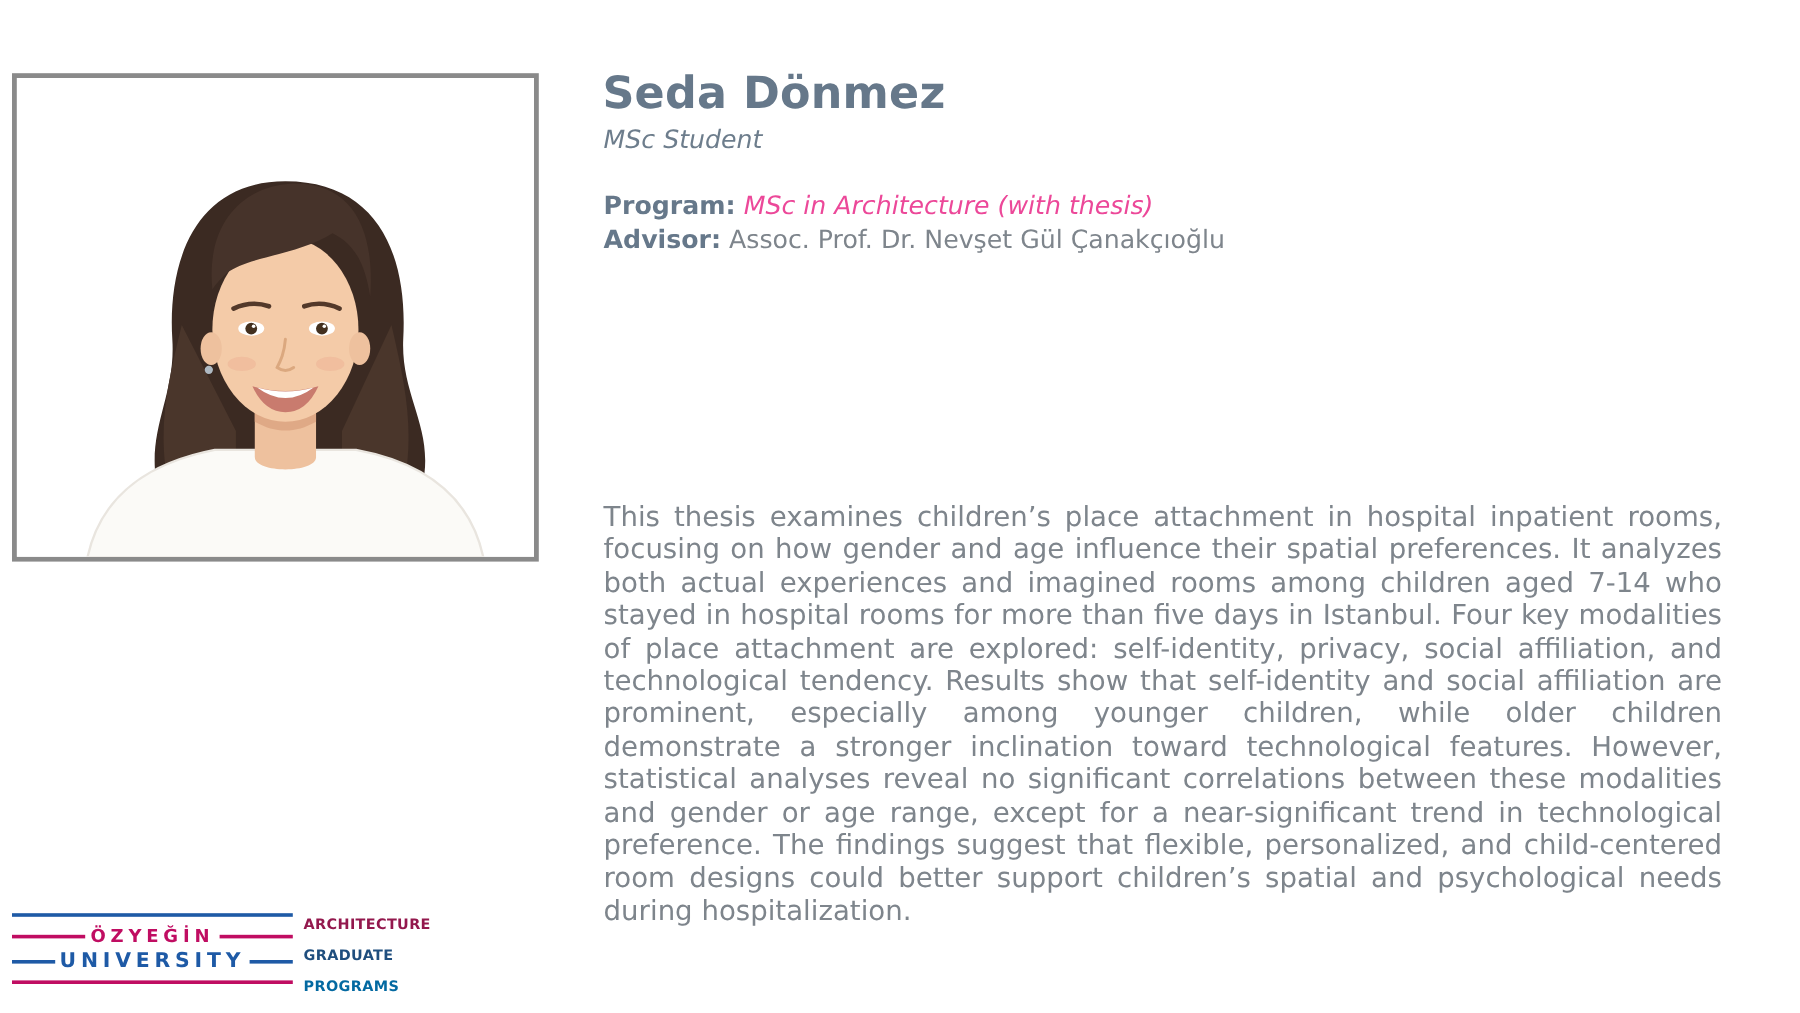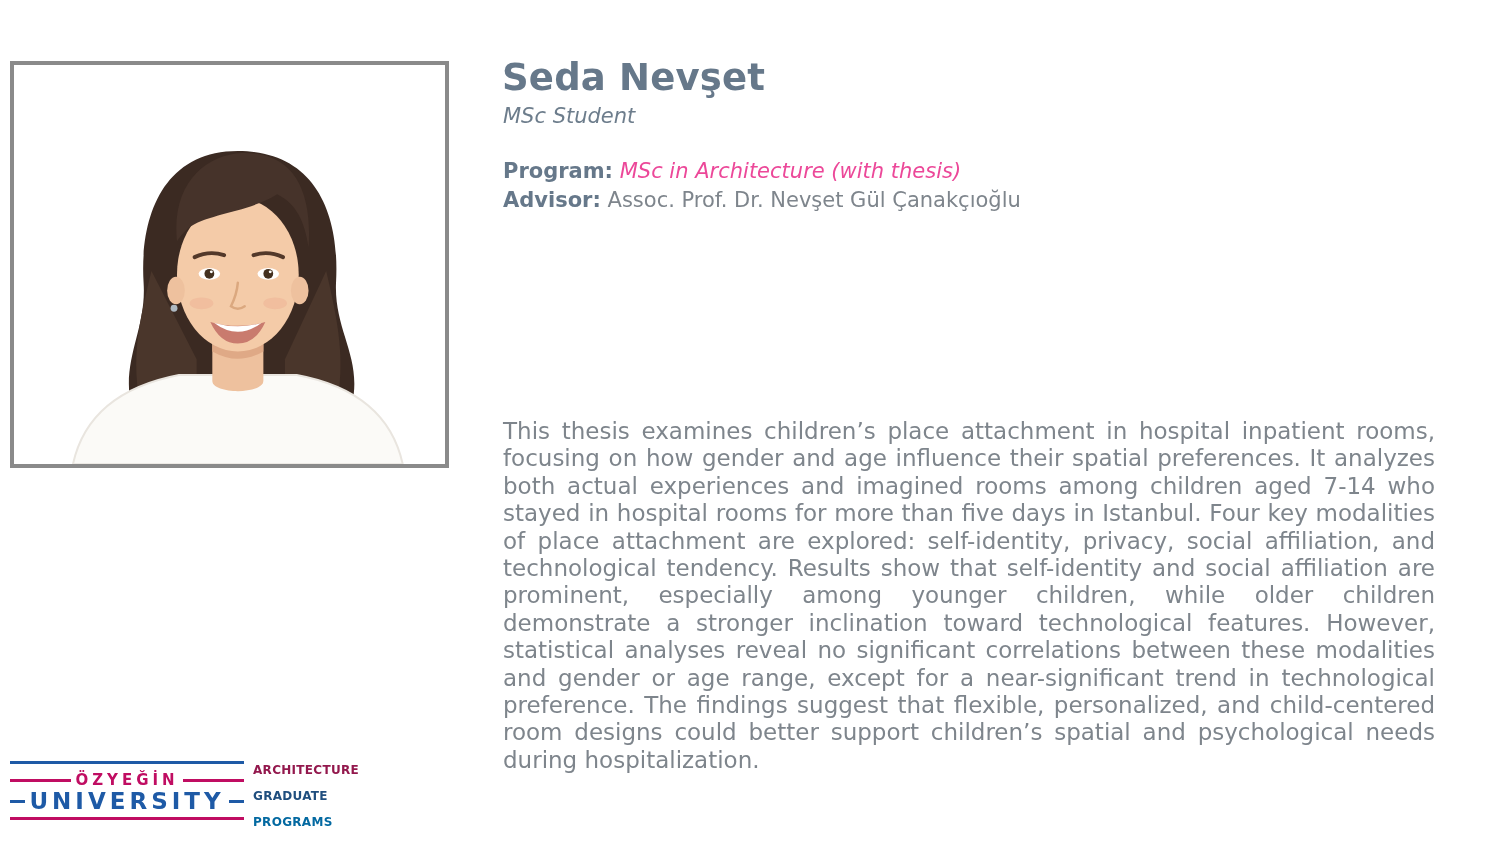--- a/index.html
+++ b/index.html
@@ -51,21 +51,21 @@
   .logo .bar { height:3px; width:100%; }
   .logo .bar-top { margin-bottom:6px; }
   .logo .bar-bottom { margin-top:6px; }
   .logo .row { display:flex; align-items:center; height:20px; }
   .logo .row + .row { margin-top:1px; }
   .logo .seg { flex:1; height:3px; }
   .logo .wordmark {
     font-weight:bold; letter-spacing:4px; padding:0 4px; white-space:nowrap;
     font-size:15px;
   }
-  .logo .wordmark.univ { font-size:23px; }
+  .logo .wordmark.univ { font-size:17px; }
 
   .prog-label {
     position:absolute; left:253px; top:757px;
     font-size:12px; font-weight:bold; line-height:26px; letter-spacing:0.3px;
   }
 </style>
 </head>
 <body>
 
 <div class="stage">
@@ -106,21 +106,21 @@
       <path d="M228 222 C 227 234 224 240 221 246 Q 228 251 235 246" stroke="#dba87f" stroke-width="2.5" fill="none" stroke-linecap="round"></path>
 
       <ellipse cx="191" cy="243" rx="12" ry="6" fill="#e9997f" opacity="0.25"></ellipse>
       <ellipse cx="266" cy="243" rx="12" ry="6" fill="#e9997f" opacity="0.25"></ellipse>
 
       <path d="M200 262 Q 228 270 256 262 Q 246 284 228 284 Q 210 284 200 262 Z" fill="#c97b6e"></path>
       <path d="M204 263 Q 228 270 252 263 Q 240 272 228 272 Q 216 272 204 263 Z" fill="#ffffff"></path>
     </svg>
   </div>
 
-  <div class="name">Seda Nevşet</div>
+  <div class="name">Seda Dönmez</div>
   <div class="role">MSc Student</div>
 
   <div class="details">
     <div><span class="lbl">Program:</span> <span class="val-italic">MSc in Architecture (with thesis)</span></div>
     <div><span class="lbl">Advisor:</span> <span>Assoc. Prof. Dr. Nevşet Gül Çanakçıoğlu</span></div>
   </div>
 
   <div class="abstract">This thesis examines children’s place attachment in hospital inpatient rooms, focusing on how gender and age influence their spatial preferences. It analyzes both actual experiences and imagined rooms among children aged 7-14 who stayed in hospital rooms for more than five days in Istanbul. Four key modalities of place attachment are explored: self-identity, privacy, social affiliation, and technological tendency. Results show that self-identity and social affiliation are prominent, especially among younger children, while older children demonstrate a stronger inclination toward technological features. However, statistical analyses reveal no significant correlations between these modalities and gender or age range, except for a near-significant trend in technological preference. The findings suggest that flexible, personalized, and child-centered room designs could better support children’s spatial and psychological needs during hospitalization.</div>
 
   <div class="logo">

